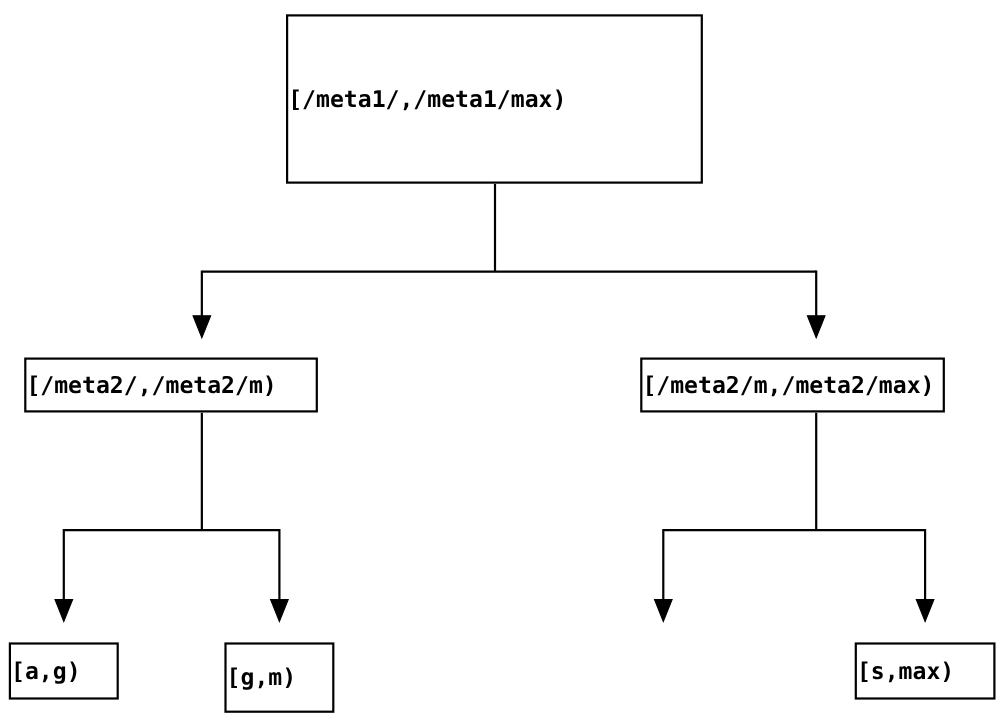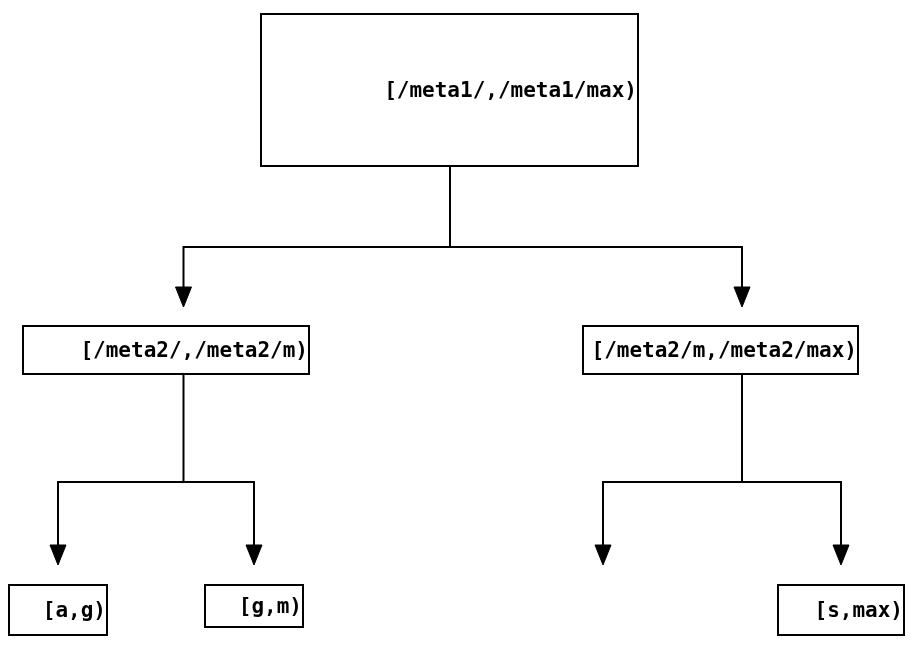--- a/index.html
+++ b/index.html
@@ -34,31 +34,31 @@
     stroke: currentColor;
     stroke-width: 1;
   }
   .node {
     position: absolute;
     border: 2px solid var(--stroke, #000000);
     background: var(--background, #ffffff);
     color: var(--text, #000000);
     display: flex;
     align-items: center;
-    justify-content: flex-end;
+    justify-content: flex-start;
     font-weight: bold;
     font-size: 21px;
     letter-spacing: 0;
     white-space: nowrap;
   }
   .node-root   { left: 260px; top: 13px;  width: 379px; height: 154px; }
-  .node-left   { left: 22px;  top: 325px; width: 288px; height: 50px; }
+  .node-left   { left: 22px;  top: 325px; width: 267px; height: 50px; }
   .node-right  { left: 582px; top: 325px; width: 277px; height: 50px; }
   .node-leaf-ag   { left: 8px;   top: 584px; width: 100px; height: 52px; }
-  .node-leaf-gm   { left: 204px; top: 584px; width: 100px; height: 44px; }
+  .node-leaf-gm   { left: 204px; top: 584px; width: 100px; height: 64px; }
   .node-leaf-ms   { left: 553px; top: 584px; width: 100px; height: 52px; }
   .node-leaf-smax { left: 777px; top: 584px; width: 128px; height: 52px; }
 </style>
 </head>
 <body>
 
 <div class="stage">
 
   <svg class="edges" viewBox="0 0 912 652" xmlns="http://www.w3.org/2000/svg" aria-hidden="true">
 

